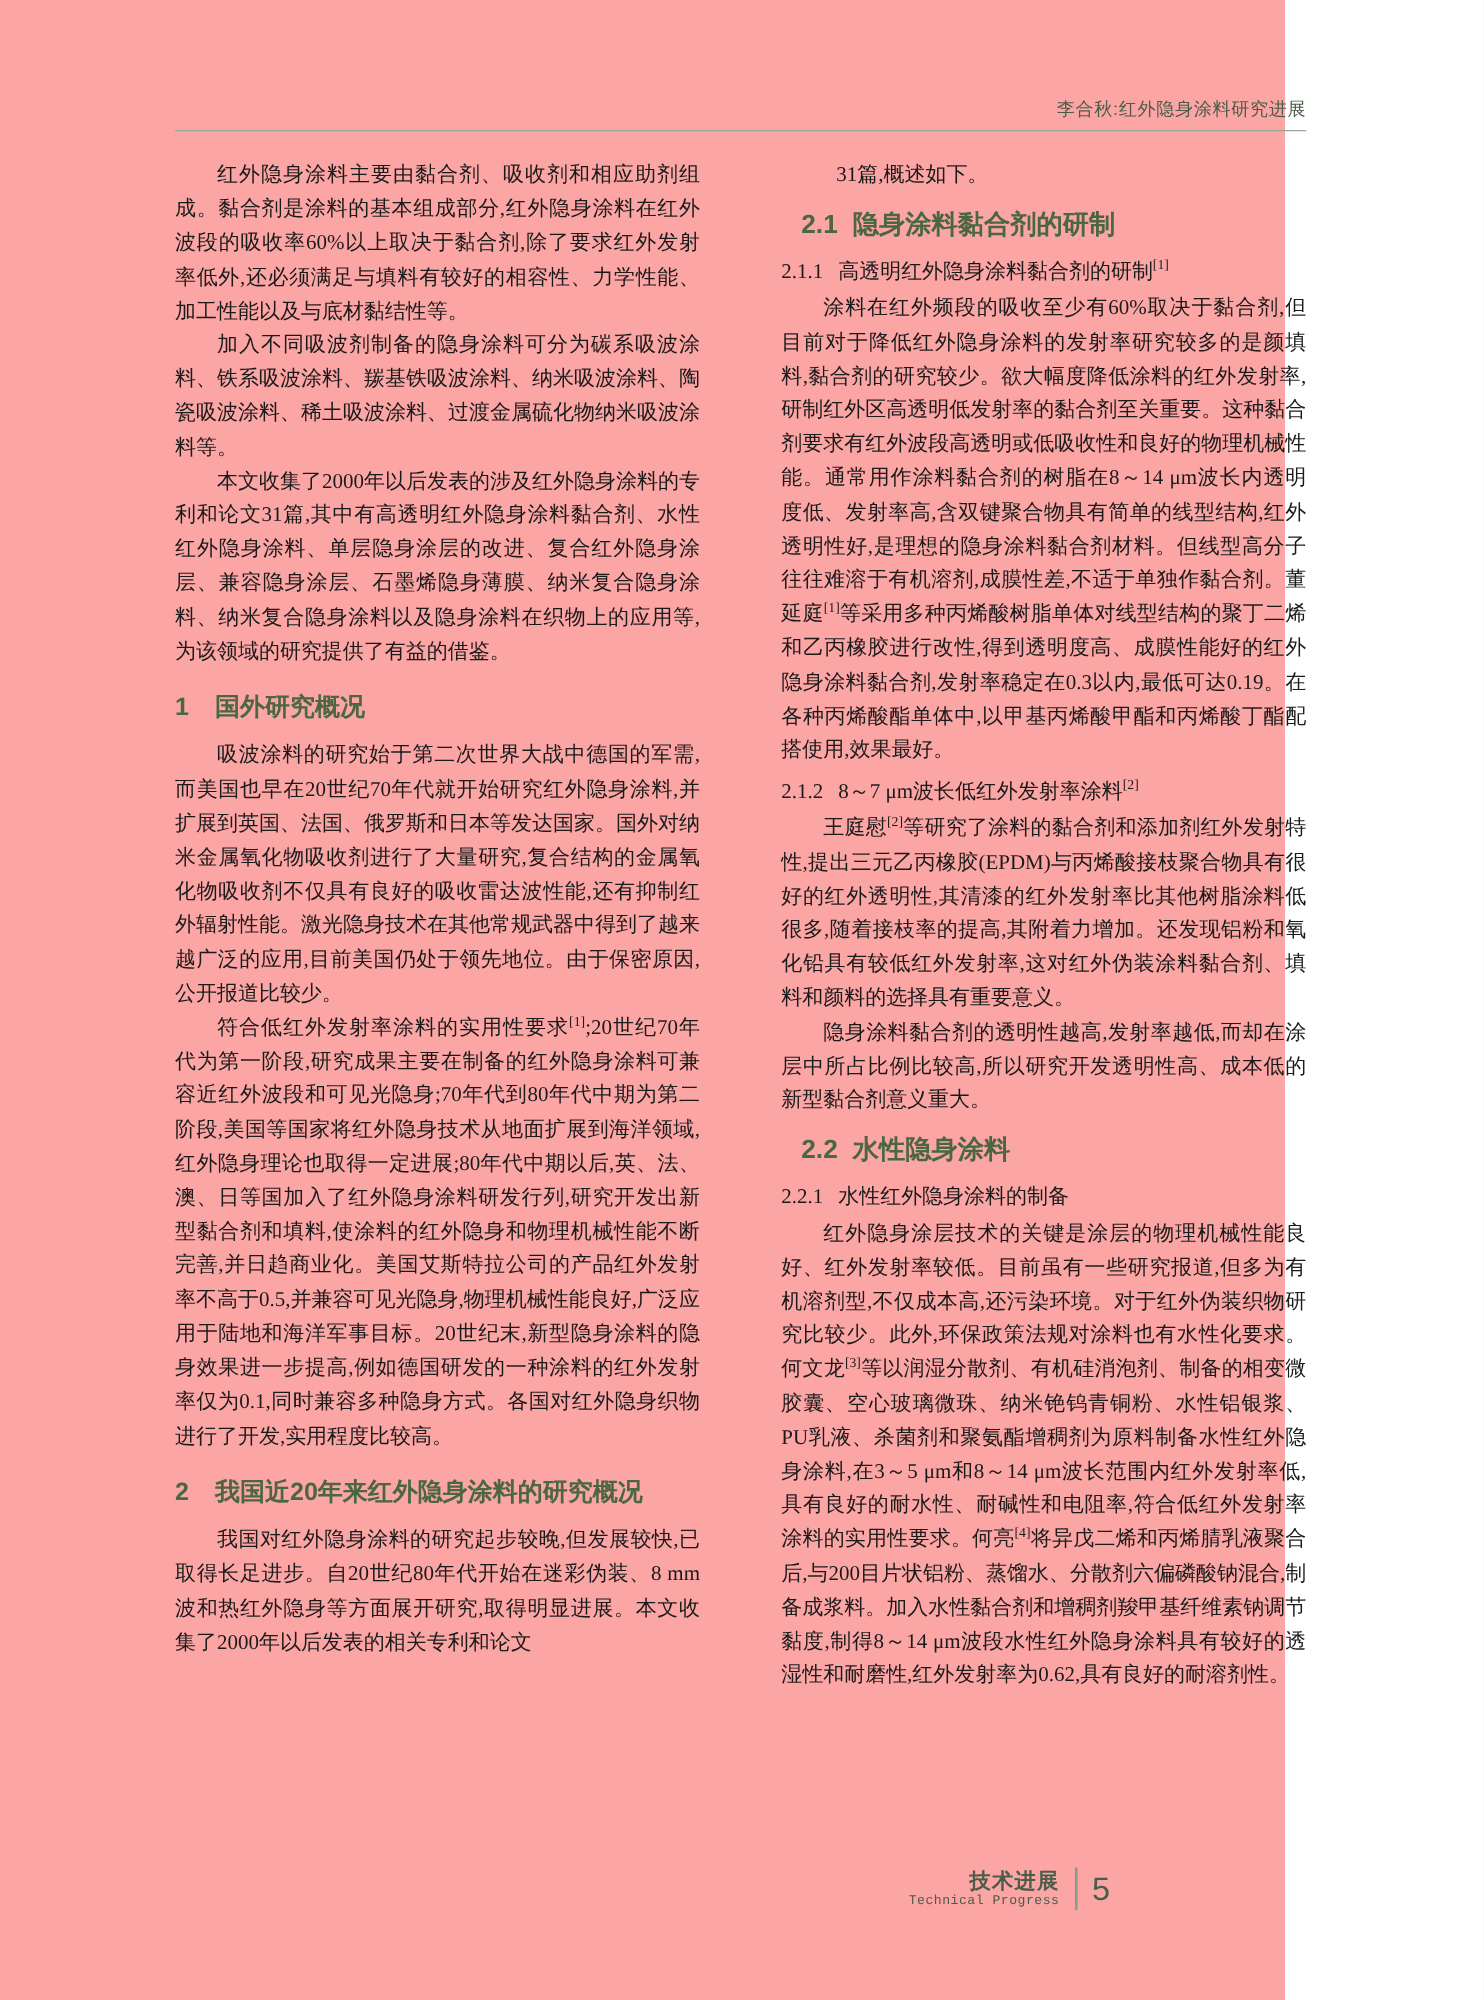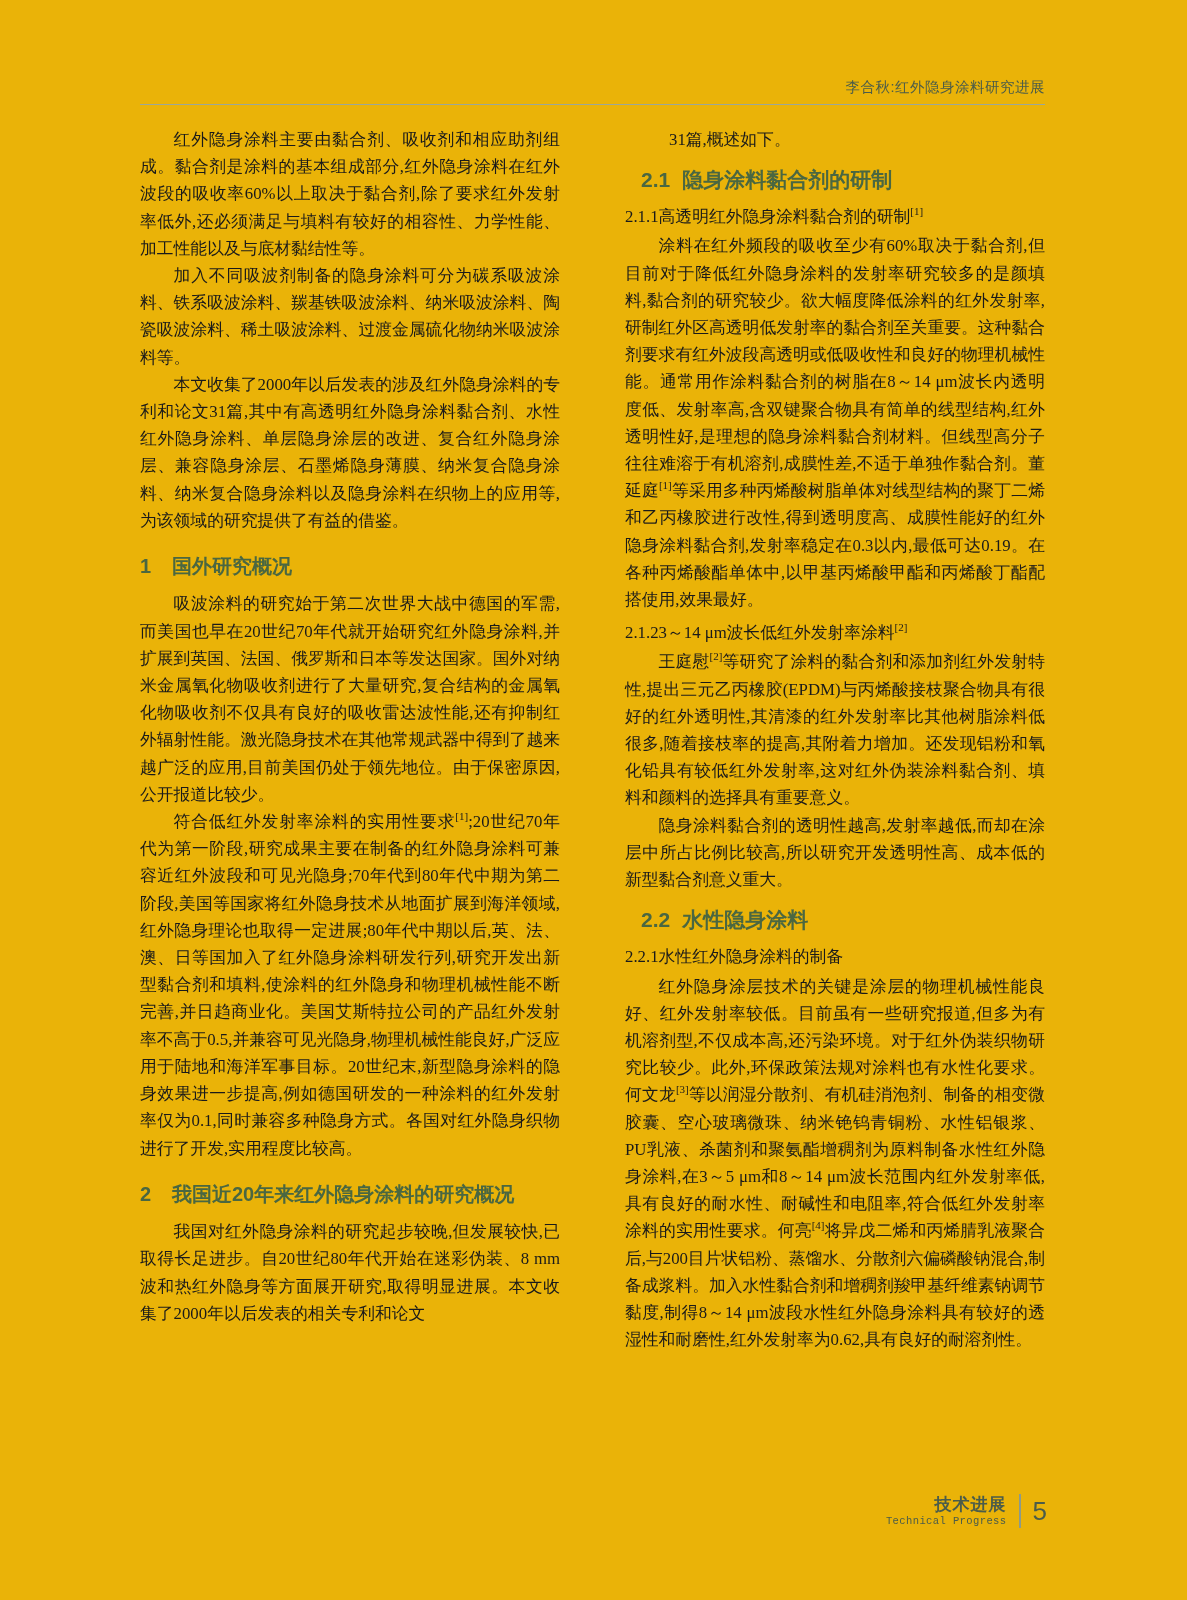--- a/index.html
+++ b/index.html
@@ -11,23 +11,23 @@
     width: 1187px;
     height: 1600px;
     font-family: "Liberation Serif", serif;
     color: #1a1a1a;
     position: relative;
     overflow: hidden;
   }
   .page {
     position: absolute;
     left: 0; top: 0;
-    width: 1187px;
+    width: 1028px;
     height: 1600px;
-    background: #eab308;
+    background: #fca5a5;
   }
   
   .header {
     position: absolute;
     left: 140px;
     top: 78px;
     width: 905px;
     text-align: right;
     font-size: 14.5px;
     color: #4b5c4a;
@@ -84,20 +84,21 @@
     gap: 12px;
   }
   h4.subsub {
     font-family: "Liberation Serif", serif;
     font-size: 16.8px;
     font-weight: normal;
     color: #1a1a1a;
     margin: 6px 0 2px 0;
     text-indent: 0;
     display: flex;
+    gap: 12px;
   }
   .sup { font-size: 11px; vertical-align: super; }
 
   
   .footer {
     position: absolute;
     right: 140px;
     bottom: 72px;
     display: flex;
     align-items: center;
@@ -170,21 +171,21 @@
 
     <h4 class="subsub">
       <span>2.1.1</span>
       <span><span>高透明红外隐身涂料黏合剂的研制</span><span class="sup">[1]</span></span>
     </h4>
 
     <p><span>涂料在红外频段的吸收至少有60%取决于黏合剂,但目前对于降低红外隐身涂料的发射率研究较多的是颜填料,黏合剂的研究较少。欲大幅度降低涂料的红外发射率,研制红外区高透明低发射率的黏合剂至关重要。这种黏合剂要求有红外波段高透明或低吸收性和良好的物理机械性能。通常用作涂料黏合剂的树脂在8～14 μm波长内透明度低、发射率高,含双键聚合物具有简单的线型结构,红外透明性好,是理想的隐身涂料黏合剂材料。但线型高分子往往难溶于有机溶剂,成膜性差,不适于单独作黏合剂。董延庭</span><span class="sup">[1]</span><span>等采用多种丙烯酸树脂单体对线型结构的聚丁二烯和乙丙橡胶进行改性,得到透明度高、成膜性能好的红外隐身涂料黏合剂,发射率稳定在0.3以内,最低可达0.19。在各种丙烯酸酯单体中,以甲基丙烯酸甲酯和丙烯酸丁酯配搭使用,效果最好。</span></p>
 
     <h4 class="subsub">
       <span>2.1.2</span>
-      <span><span>3～14 μm波长低红外发射率涂料</span><span class="sup">[2]</span></span>
+      <span><span>8～7 μm波长低红外发射率涂料</span><span class="sup">[2]</span></span>
     </h4>
 
     <p><span>王庭慰</span><span class="sup">[2]</span><span>等研究了涂料的黏合剂和添加剂红外发射特性,提出三元乙丙橡胶(EPDM)与丙烯酸接枝聚合物具有很好的红外透明性,其清漆的红外发射率比其他树脂涂料低很多,随着接枝率的提高,其附着力增加。还发现铝粉和氧化铅具有较低红外发射率,这对红外伪装涂料黏合剂、填料和颜料的选择具有重要意义。</span></p>
 
     <p>隐身涂料黏合剂的透明性越高,发射率越低,而却在涂层中所占比例比较高,所以研究开发透明性高、成本低的新型黏合剂意义重大。</p>
 
     <h3 class="subsection">
       <span>2.2</span>
       <span>水性隐身涂料</span>
     </h3>

